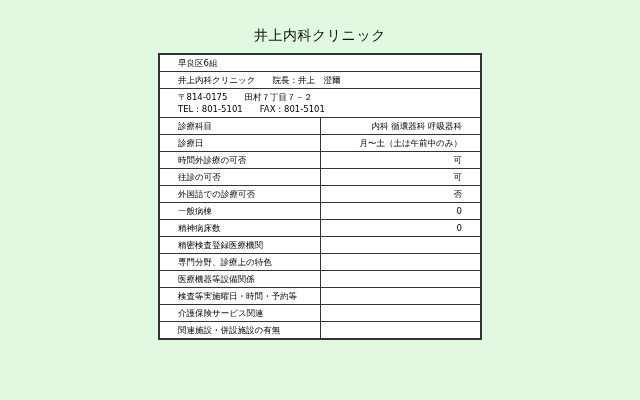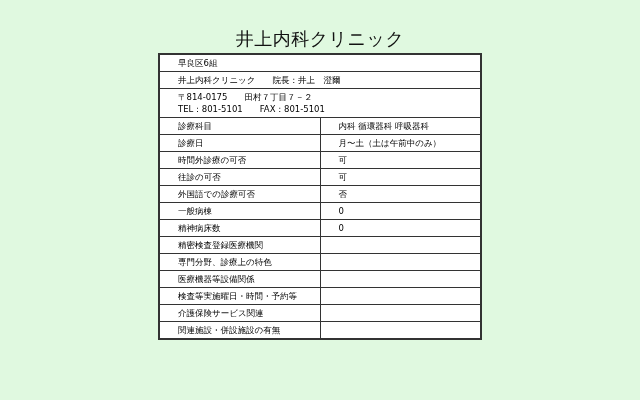--- a/index.html
+++ b/index.html
@@ -11,21 +11,21 @@
     background: #e0f9e0;
     font-family: "DejaVu Sans", "Liberation Sans", sans-serif;
     color: #000;
   }
   .title {
     position: absolute;
     top: 27px;
     left: 0;
     width: 640px;
     text-align: center;
-    font-size: 18px;
+    font-size: 14px;
     letter-spacing: 0.5px;
     color: #111;
   }
   .info-table {
     position: absolute;
     top: 53px;
     left: 158px;
     width: 324px;
     border-collapse: collapse;
     background: #ffffff;
@@ -34,21 +34,21 @@
     table-layout: fixed;
   }
   .info-table td {
     border: 1px solid #333;
     padding: 2px 18px;
     vertical-align: top;
     line-height: 12px;
     white-space: pre-wrap;
   }
   .info-table td.label { width: 112px; height: 12px; }
-  .info-table td.value { width: 198px; }
+  .info-table td.value { width: 198px; text-align: right; }
   .info-table tr.header-row td { height: 12px; }
 </style>
 </head>
 <body>
 
 <div class="title">井上内科クリニック</div>
 
 <table class="info-table">
   <tbody>
     <tr class="header-row">

